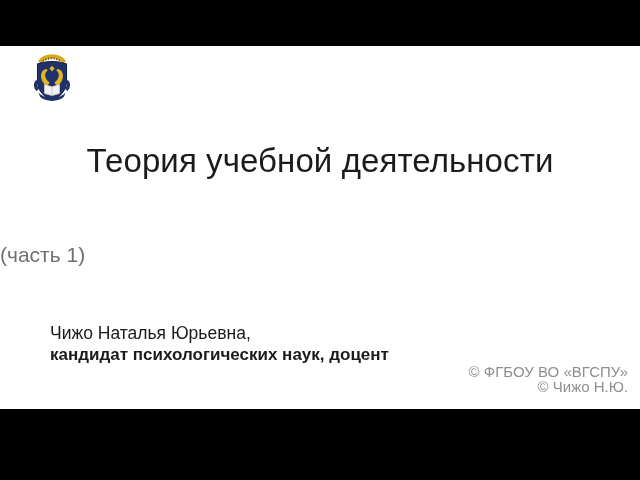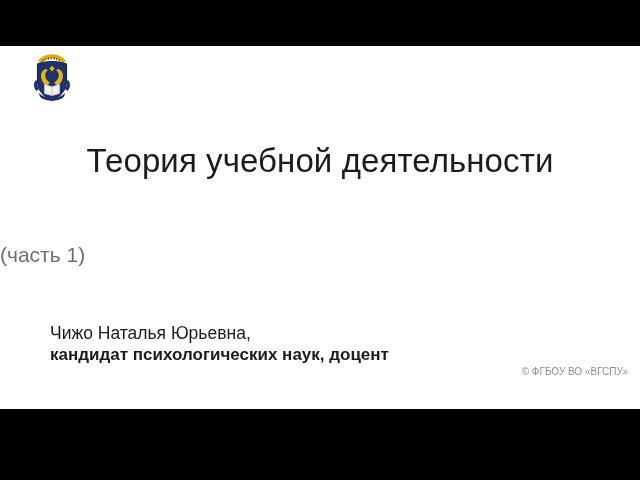--- a/index.html
+++ b/index.html
@@ -103,21 +103,21 @@
   }
 
   
   #copyright-block {
     position: absolute;
     right: 12px;
     top: 318px;
     text-align: right;
   }
   .copyright-line {
-    font-size: 10px;
+    font-size: 15px;
     line-height: 15px;
     color: #8e8e8e;
     font-weight: 400;
     white-space: nowrap;
   }
 </style>
 </head>
 <body>
 
 <div id="screen">
@@ -164,19 +164,20 @@
 
     <div id="subtitle">(часть 1)</div>
 
     <div id="author-block">
       <div id="author-name">Чижо Наталья Юрьевна,</div>
       <div id="author-credentials">кандидат психологических наук, доцент</div>
     </div>
 
     <div id="copyright-block">
       <div class="copyright-line">© ФГБОУ ВО «ВГСПУ»</div>
+      <div class="copyright-line">© Чижо Н.Ю.</div>
     </div>
 
   </div>
 
   <div class="letterbox bottom"></div>
 
 </div>
 
 </body></html>

